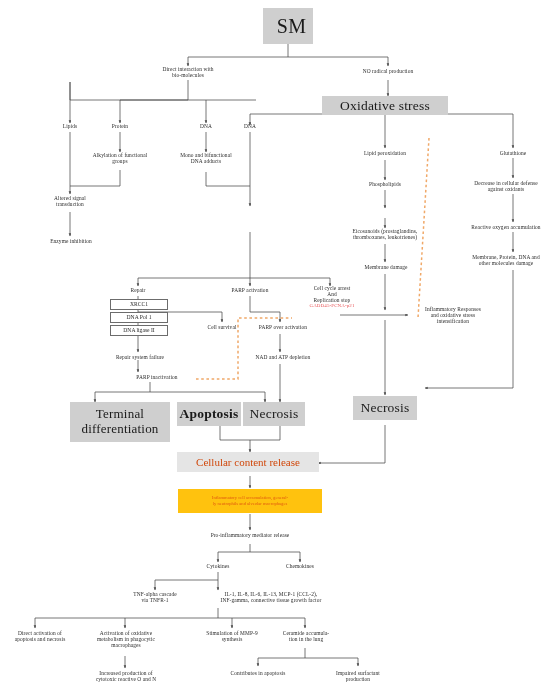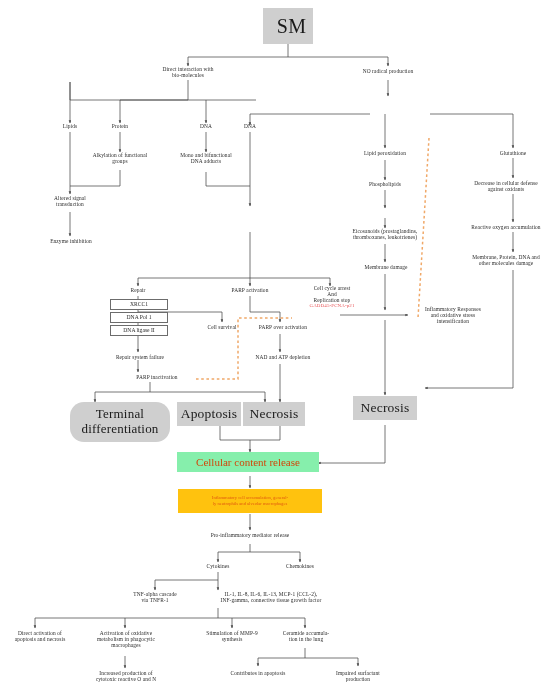--- a/index.html
+++ b/index.html
@@ -29,21 +29,21 @@
 
   
   .obox{
     border:0.7px solid #6c6c6c;background:#ffffff;
     display:flex;align-items:center;justify-content:center;
     font-size:5.6px;color:#2b2b2b;
   }
 
   
   .yellow{
-    background:#86efac;
+    background:#e5e5e5;
     display:flex;align-items:center;justify-content:center;
     color:#d1480b;font-size:11px;
   }
   .yellow.tiny{
     background:#ffc20e;color:#e05a10;font-size:4.6px;line-height:1.25;
     padding:1px 3px;
   }
   .red{color:#e8595c;font-size:5.0px;}
 </style>
 </head>
@@ -203,20 +203,23 @@
   </div>
 
   <div class="node lbl" style="left:181px;top:123px;width:50px;">
     <span>DNA</span>
   </div>
 
   <div class="node lbl" style="left:225px;top:123px;width:50px;">
     <span>DNA</span>
   </div>
 
+  <div class="node grey med" style="left:322px;top:96px;width:126px;height:19px;">
+    <span>Oxidative stress</span>
+  </div>
 
   <div class="node lbl" style="left:73px;top:152px;width:94px;">
     <span style="white-space:pre-line;">Alkylation of functional
 groups</span>
   </div>
 
   <div class="node lbl" style="left:161px;top:152px;width:90px;">
     <span style="white-space:pre-line;">Mono and bifunctional
 DNA adducts</span>
   </div>
@@ -310,26 +313,26 @@
   </div>
 
   <div class="node lbl" style="left:243px;top:354px;width:80px;">
     <span>NAD and ATP depletion</span>
   </div>
 
   <div class="node lbl" style="left:118px;top:374px;width:78px;">
     <span>PARP inactivation</span>
   </div>
 
-  <div class="node grey" style="left:70px;top:402px;width:100px;height:40px;font-size:13px;flex-direction:column;border-radius:14px;">
+  <div class="node grey" style="left:70px;top:402px;width:100px;height:40px;font-size:13px;flex-direction:column;">
     <span style="white-space:pre-line;text-align:center;line-height:1.15;">Terminal
 differentiation</span>
   </div>
 
-  <div class="node grey" style="left:177px;top:402px;width:64px;height:24px;font-size:13.5px;">
+  <div class="node grey" style="left:177px;top:402px;width:64px;height:24px;font-size:13.5px;font-weight:bold;">
     <span>Apoptosis</span>
   </div>
 
   <div class="node grey" style="left:243px;top:402px;width:62px;height:24px;font-size:13.5px;">
     <span>Necrosis</span>
   </div>
 
   <div class="node grey" style="left:353px;top:396px;width:64px;height:24px;font-size:13.5px;">
     <span>Necrosis</span>
   </div>

